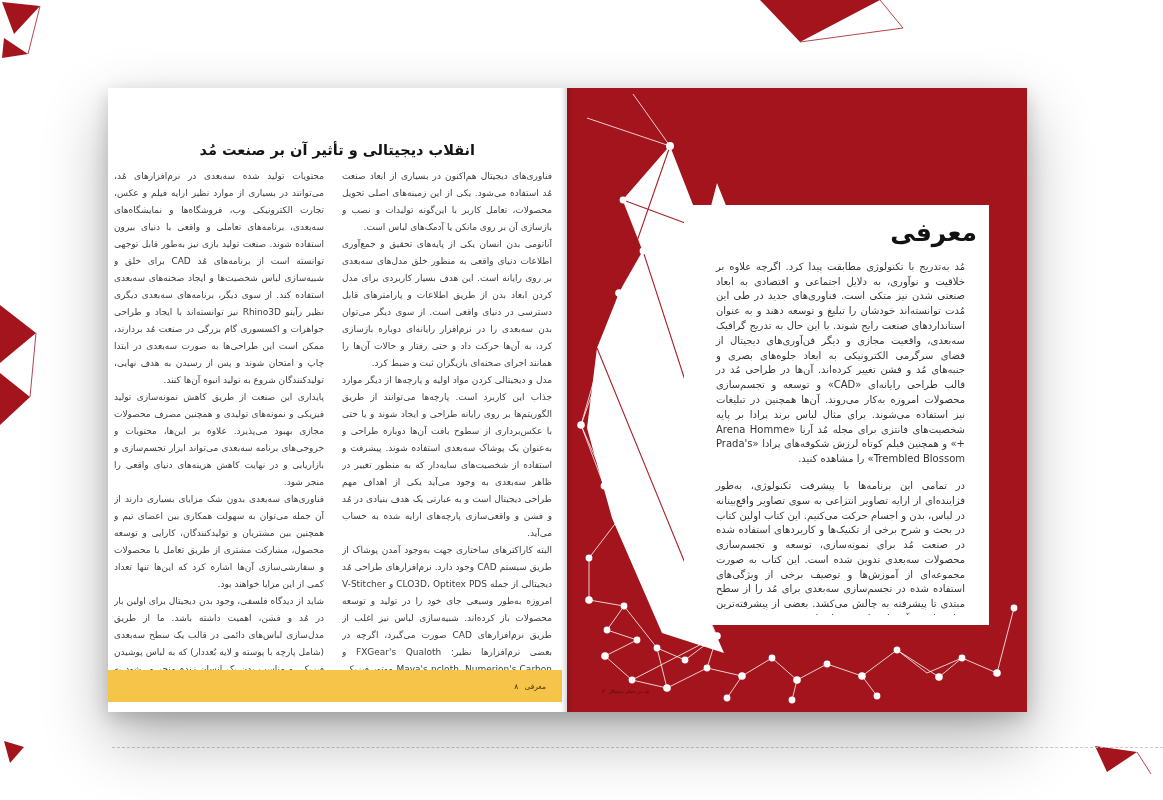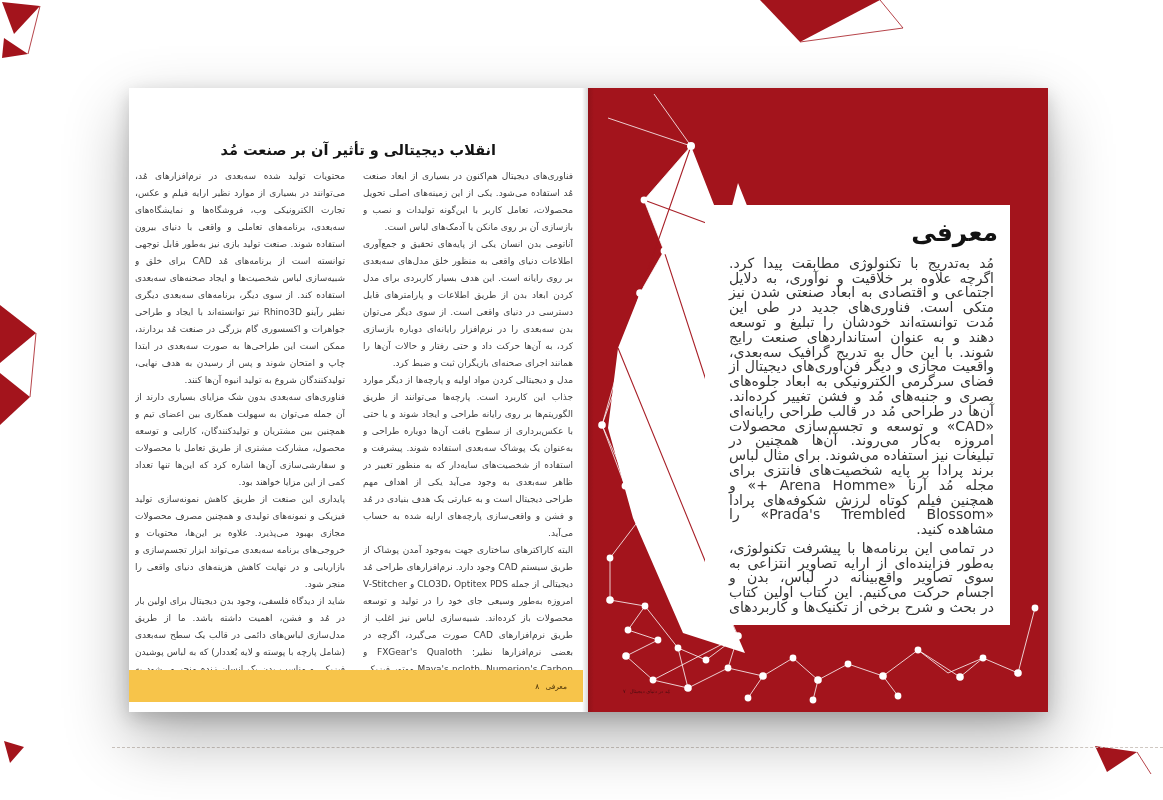--- a/index.html
+++ b/index.html
@@ -5,21 +5,21 @@
   html,body{margin:0;padding:0;}
   body{
     width:1163px;height:800px;position:relative;overflow:hidden;
     background:#ffffff;
     font-family:"DejaVu Sans",sans-serif;
   }
   .canvas{position:absolute;inset:0;}
 
   
   .spread{
-    position:absolute;left:129px;top:88px;width:919px;height:624px;
+    position:absolute;left:108px;top:88px;width:919px;height:624px;
     display:flex;flex-direction:row;
     box-shadow:0 26px 60px rgba(0,0,0,.30),0 6px 18px rgba(0,0,0,.18);
     background:#eab308;
   }
   .page-left{
     position:relative;width:459px;height:624px;background:#ffffff;overflow:hidden;
     direction:rtl;
   }
   .page-right{
     position:relative;width:460px;height:624px;background:#a3141c;overflow:hidden;
@@ -60,21 +60,21 @@
     position:absolute;left:117px;top:117px;width:305px;height:420px;background:#ffffff;z-index:10;
     padding:0;box-sizing:border-box;
   }
   .intro-inner{
     position:absolute;top:14px;right:12px;left:20px;bottom:10px;overflow:hidden;direction:rtl;
   }
   .intro-heading{
     font-size:25px;font-weight:bold;color:#121212;margin:0 0 8px 0;line-height:1.15;
   }
   .intro-inner p{
-    margin:4px;padding:0;font-size:14px;line-height:14.8px;color:#353535;
+    margin:12px;padding:0;font-size:10px;line-height:14.8px;color:#353535;
     text-align:justify;text-justify:inter-word;
   }
   .red-footer{
     position:absolute;left:35px;bottom:18px;z-index:12;direction:rtl;
     font-size:5px;color:#4e0d10;display:flex;gap:4px;align-items:center;
   }
 
   
   .deco{position:absolute;pointer-events:none;}
   .deco-top-left{left:0;top:0;}
@@ -122,22 +122,22 @@
 
       <div class="columns">
         <div class="col">
             <p>فناوری‌های دیجیتال هم‌اکنون در بسیاری از ابعاد صنعت مُد استفاده می‌شود. یکی از این زمینه‌های اصلی تحویل محصولات، تعامل کاربر با این‌گونه تولیدات و نصب و بازسازی آن بر روی مانکن یا آدمک‌های لباس است.</p>
             <p>آناتومی بدن انسان یکی از پایه‌های تحقیق و جمع‌آوری اطلاعات دنیای واقعی به منظور خلق مدل‌های سه‌بعدی بر روی رایانه است. این هدف بسیار کاربردی برای مدل کردن ابعاد بدن از طریق اطلاعات و پارامترهای قابل دسترسی در دنیای واقعی است. از سوی دیگر می‌توان بدن سه‌بعدی را در نرم‌افزار رایانه‌ای دوباره بازسازی کرد، به آن‌ها حرکت داد و حتی رفتار و حالات آن‌ها را همانند اجرای صحنه‌ای بازیگران ثبت و ضبط کرد.</p>
             <p>مدل و دیجیتالی کردن مواد اولیه و پارچه‌ها از دیگر موارد جذاب این کاربرد است. پارچه‌ها می‌توانند از طریق الگوریتم‌ها بر روی رایانه طراحی و ایجاد شوند و یا حتی با عکس‌برداری از سطوح بافت آن‌ها دوباره طراحی و به‌عنوان یک پوشاک سه‌بعدی استفاده شوند. پیشرفت و استفاده از شخصیت‌های سایه‌دار که به منظور تغییر در ظاهر سه‌بعدی به وجود می‌آید یکی از اهداف مهم طراحی دیجیتال است و به عبارتی یک هدف بنیادی در مُد و فشن و واقعی‌سازی پارچه‌های ارایه شده به حساب می‌آید.</p>
             <p>البته کاراکترهای ساختاری جهت به‌وجود آمدن پوشاک از طریق سیستم CAD وجود دارد. نرم‌افزارهای طراحی مُد دیجیتالی از جمله CLO3D، Optitex PDS و V-Stitcher امروزه به‌طور وسیعی جای خود را در تولید و توسعه محصولات باز کرده‌اند. شبیه‌سازی لباس نیز اغلب از طریق نرم‌افزارهای CAD صورت می‌گیرد، اگرچه در بعضی نرم‌افزارها نظیر: FXGear's Qualoth و Maya's ncloth، Numerion's Carbon موتور فیزیکی پارچه و لباس به صورت جداگانه وجود دارد و می‌توان از آن‌ها استفاده کرد. این موتورها اغلب می‌توانند از اطلاعات دنیای واقعی که از طریق سیستم‌های اندازه‌گیری مکانیکی پارچه به دست آمده‌اند نظیر FAST و Kawabata استفاده کنند.</p>
           </div>
         <div class="col">
             <p>محتویات تولید شده سه‌بعدی در نرم‌افزارهای مُد، می‌توانند در بسیاری از موارد نظیر ارایه فیلم و عکس، تجارت الکترونیکی وب، فروشگاه‌ها و نمایشگاه‌های سه‌بعدی، برنامه‌های تعاملی و واقعی با دنیای بیرون استفاده شوند. صنعت تولید بازی نیز به‌طور قابل توجهی توانسته است از برنامه‌های مُد CAD برای خلق و شبیه‌سازی لباس شخصیت‌ها و ایجاد صحنه‌های سه‌بعدی استفاده کند. از سوی دیگر، برنامه‌های سه‌بعدی دیگری نظیر رآینو Rhino3D نیز توانسته‌اند با ایجاد و طراحی جواهرات و اکسسوری گام بزرگی در صنعت مُد بردارند، ممکن است این طراحی‌ها به صورت سه‌بعدی در ابتدا چاپ و امتحان شوند و پس از رسیدن به هدف نهایی، تولیدکنندگان شروع به تولید انبوه آن‌ها کنند.</p>
+            <p>پایداری این صنعت از طریق کاهش نمونه‌سازی تولید فیزیکی و نمونه‌های تولیدی و همچنین مصرف محصولات مجازی بهبود می‌پذیرد. علاوه بر این‌ها، محتویات و خروجی‌های برنامه سه‌بعدی می‌تواند ابزار تجسم‌سازی و بازاریابی و در نهایت کاهش هزینه‌های دنیای واقعی را منجر شود.</p>
             <p>فناوری‌های سه‌بعدی بدون شک مزایای بسیاری دارند از آن جمله می‌توان به سهولت همکاری بین اعضای تیم و همچنین بین مشتریان و تولیدکنندگان، کارایی و توسعه محصول، مشارکت مشتری از طریق تعامل با محصولات و سفارشی‌سازی آن‌ها اشاره کرد که این‌ها تنها تعداد کمی از این مزایا خواهند بود.</p>
-            <p>پایداری این صنعت از طریق کاهش نمونه‌سازی تولید فیزیکی و نمونه‌های تولیدی و همچنین مصرف محصولات مجازی بهبود می‌پذیرد. علاوه بر این‌ها، محتویات و خروجی‌های برنامه سه‌بعدی می‌تواند ابزار تجسم‌سازی و بازاریابی و در نهایت کاهش هزینه‌های دنیای واقعی را منجر شود.</p>
             <p>شاید از دیدگاه فلسفی، وجود بدن دیجیتال برای اولین بار در مُد و فشن، اهمیت داشته باشد. ما از طریق مدل‌سازی لباس‌های دائمی در قالب یک سطح سه‌بعدی (شامل پارچه با پوسته و لایه بُعددار) که به لباس پوشیدن فیزیکی و مناسب بدن یک انسان زنده منجر می‌شود به دنیای امروزی آمده‌ایم. این دیدگاه بیانگر هویت یک جامعه واقعی از طریق نشان دادن در قالب دنیای مجازی و محصولات مربوط به آن است، اما این کتاب، یک کتاب فلسفی نیست...</p>
           </div>
       </div>
 
       <div class="footer-bar">
         <div class="footer-text">
           <span>معرفی</span>
           <span>۸</span>
         </div>
       </div>

